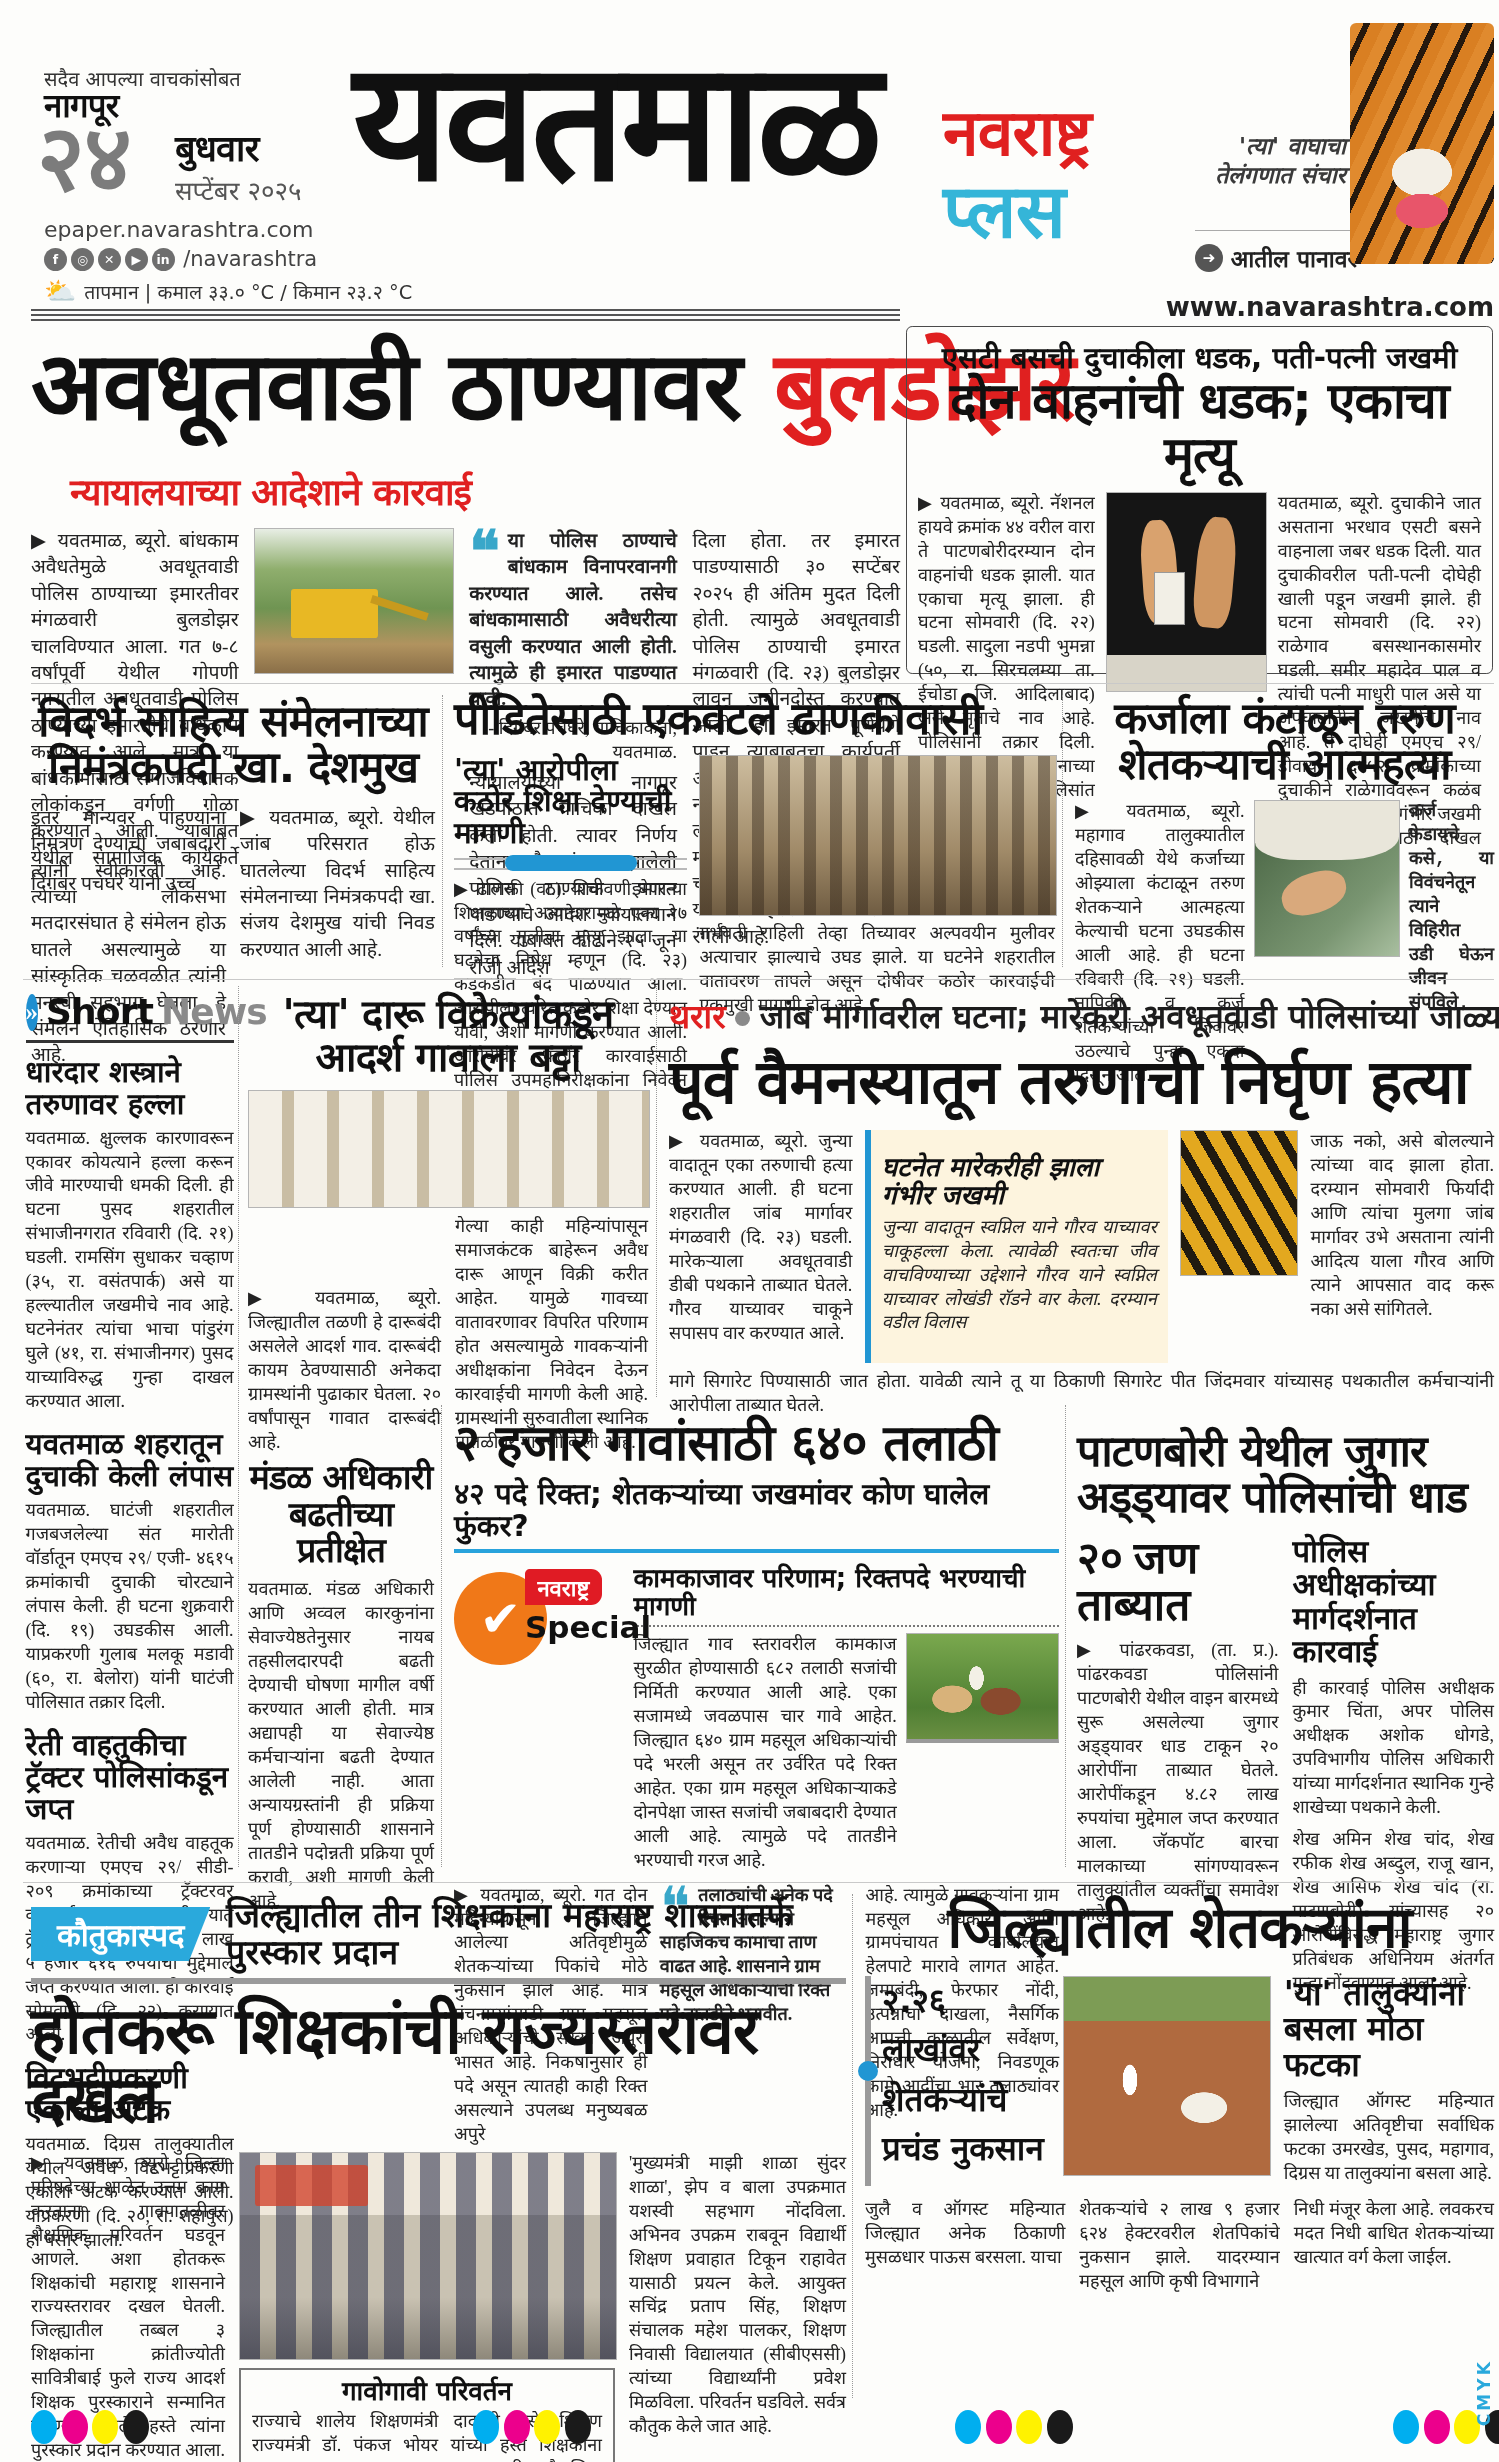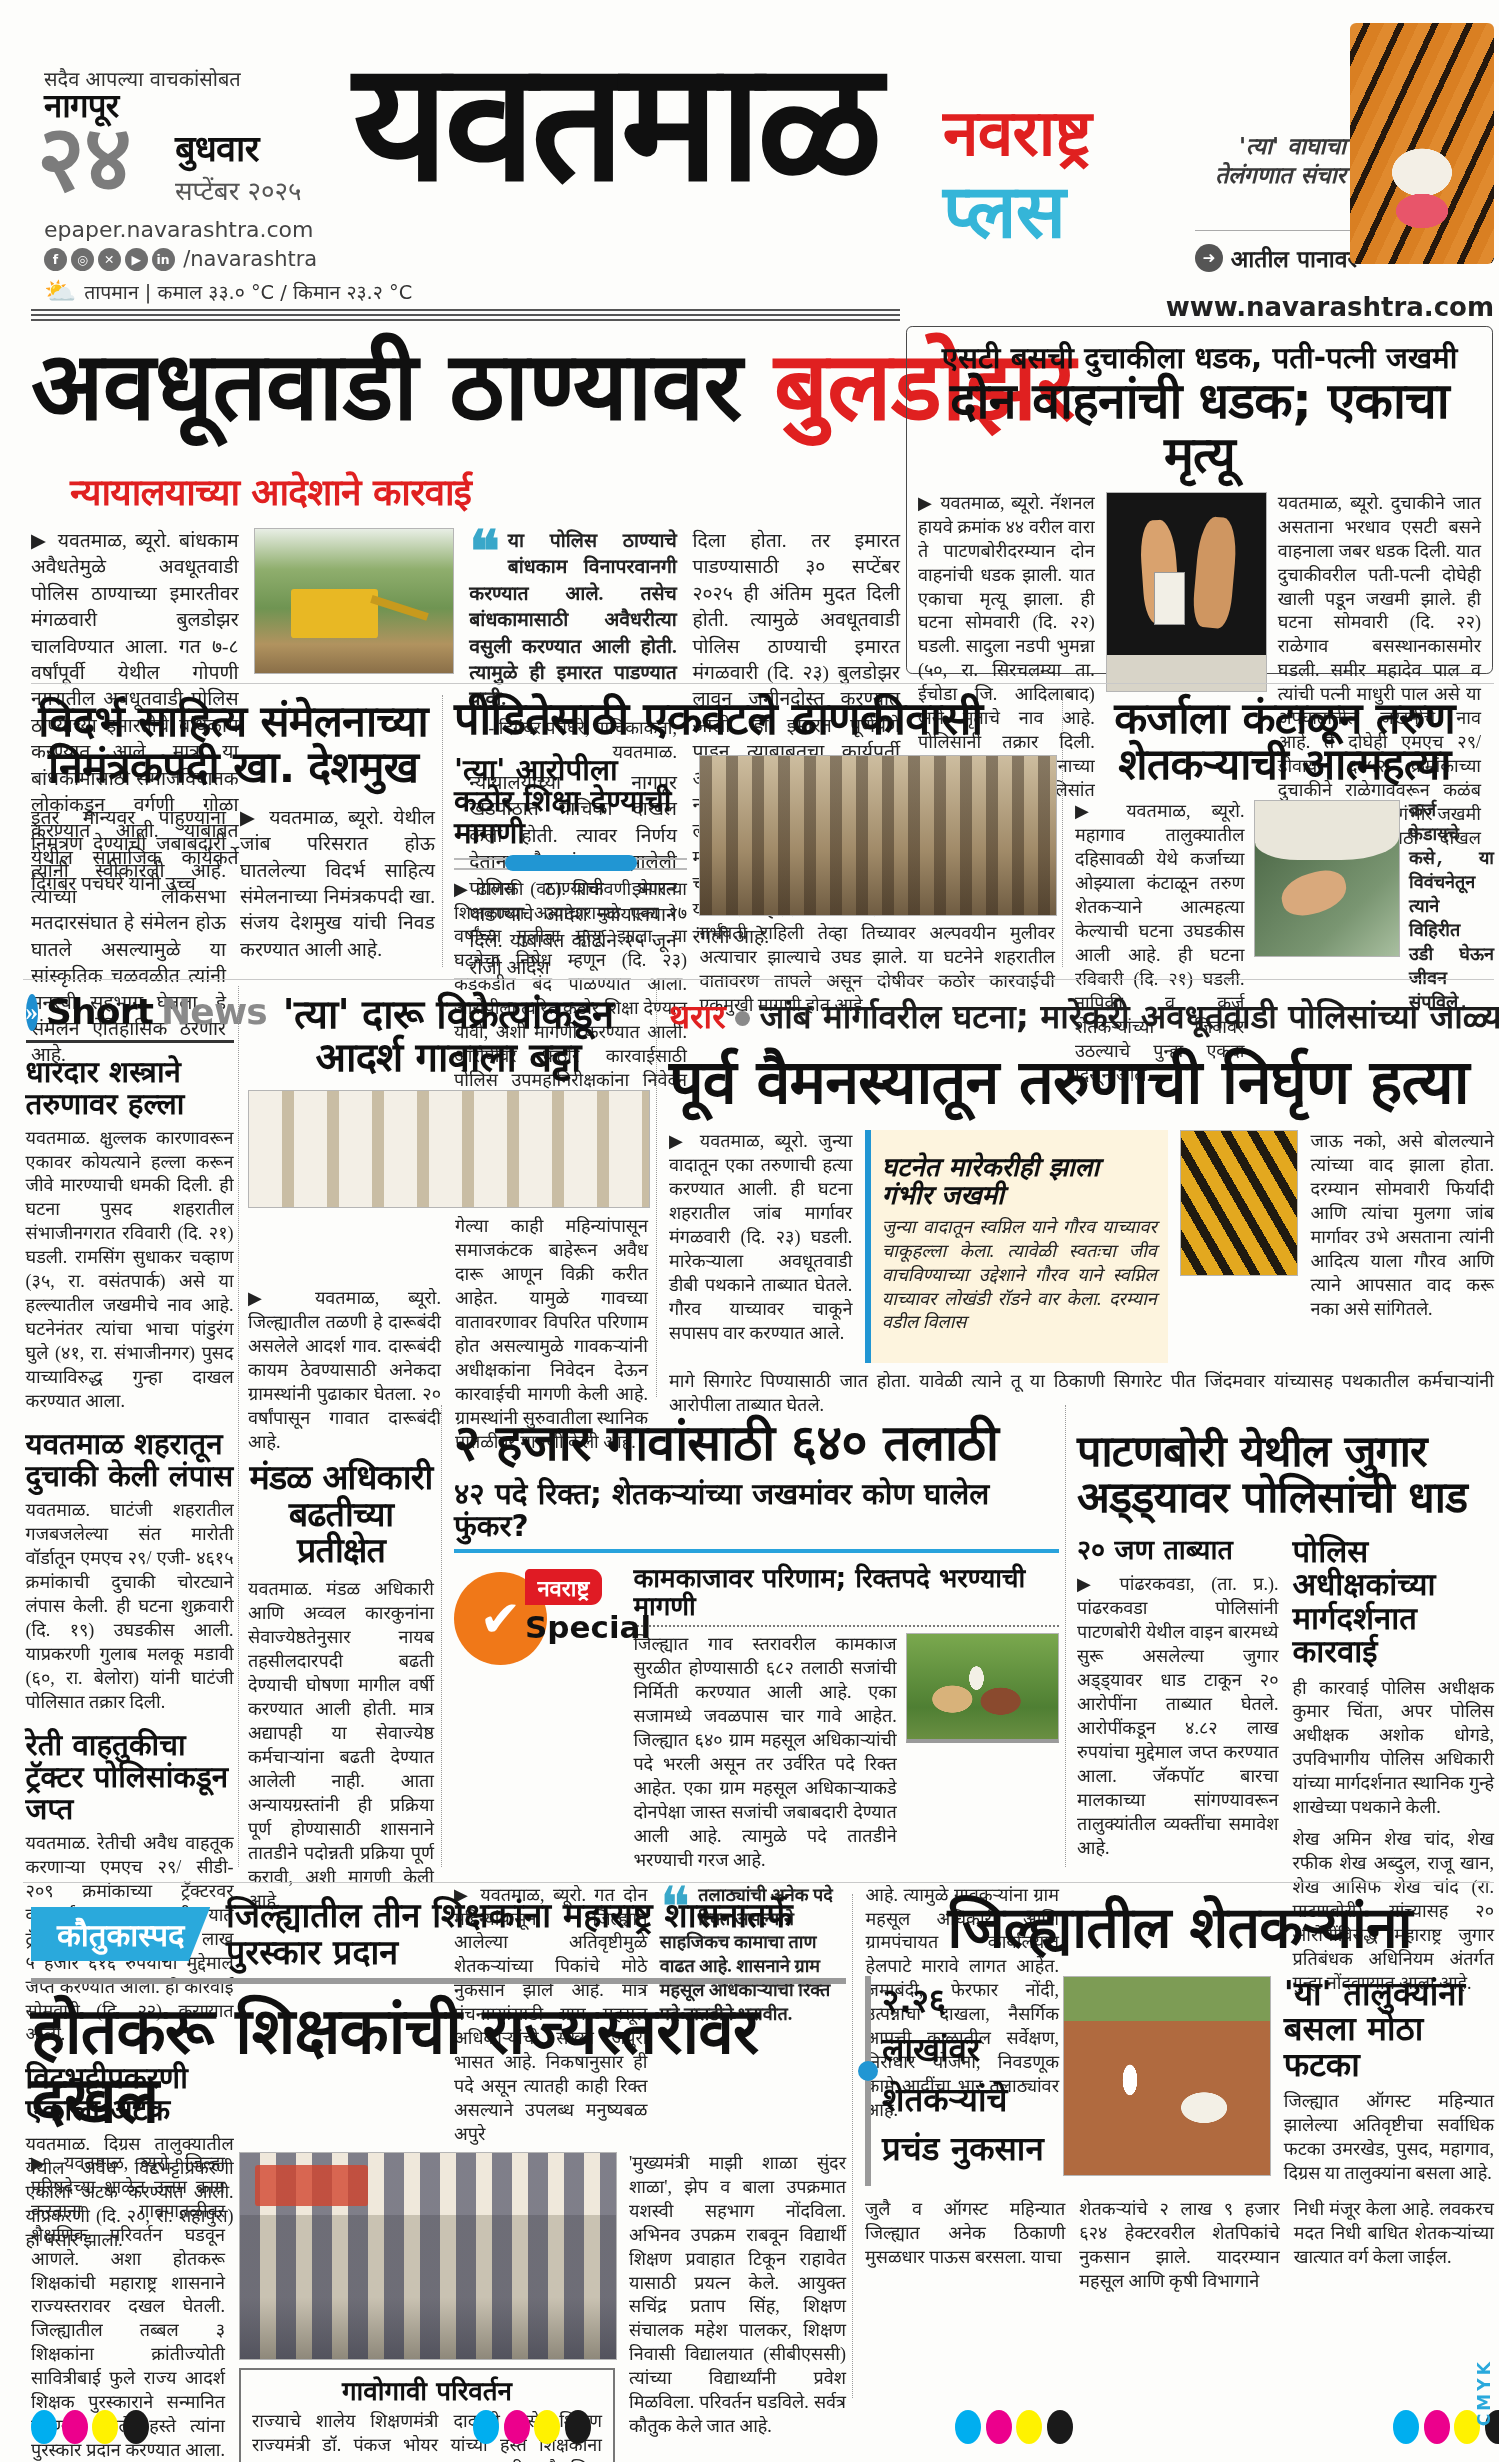--- a/index.html
+++ b/index.html
@@ -250,21 +250,21 @@
       </div>
       <div class="small-text" style="flex:1;">आहे. त्यामुळे गावकऱ्यांना ग्राम महसूल अधिकारी आणि ग्रामपंचायत कार्यालयात हेलपाटे मारावे लागत आहेत. जमाबंदी, फेरफार नोंदी, उत्पन्नाचा दाखला, नैसर्गिक आपत्ती काळातील सर्वेक्षण, निराधार योजना, निवडणूक कामे आदींचा भार तलाठ्यांवर आहे.</div>
     </div>
   </div>
   <div class="abs vsep" style="left:1065px;top:1405px;height:462px;"></div>
 
   <div class="abs" style="left:1077px;top:1428px;width:417px;">
     <div class="head" style="font-size:43px;">पाटणबोरी येथील जुगार अड्ड्यावर पोलिसांची धाड</div>
     <div style="display:flex;gap:14px;margin-top:14px;">
       <div style="flex:1;">
-        <div class="head" style="font-size:27px;letter-spacing:0;">२० जण ताब्यात</div>
+        <div class="head" style="font-size:44px;letter-spacing:0;font-family:Liberation Serif, serif;">२० जण ताब्यात</div>
         <div class="small-text" style="margin-top:9.3px;">▶ पांढरकवडा, (ता. प्र.). पांढरकवडा पोलिसांनी पाटणबोरी येथील वाइन बारमध्ये सुरू असलेल्या जुगार अड्ड्यावर धाड टाकून २० आरोपींना ताब्यात घेतले. आरोपींकडून ४.८२ लाख रुपयांचा मुद्देमाल जप्त करण्यात आला. जॅकपॉट बारचा मालकाच्या सांगण्यावरून तालुक्यांतील व्यक्तींचा समावेश आहे.</div>
       </div>
       <div style="flex:1;">
         <div class="head" style="font-size:31px;letter-spacing:0;">पोलिस अधीक्षकांच्या मार्गदर्शनात कारवाई</div>
         <div class="small-text" style="margin-top:7.8px;">ही कारवाई पोलिस अधीक्षक कुमार चिंता, अपर पोलिस अधीक्षक अशोक धोगडे, उपविभागीय पोलिस अधिकारी यांच्या मार्गदर्शनात स्थानिक गुन्हे शाखेच्या पथकाने केली.</div>
         <div class="small-text" style="margin-top:7.8px;">शेख अमिन शेख चांद, शेख रफीक शेख अब्दुल, राजू खान, शेख आसिफ शेख चांद (रा. पाटणबोरी) यांच्यासह २० आरोपींविरुद्ध महाराष्ट्र जुगार प्रतिबंधक अधिनियम अंतर्गत गुन्हा नोंदवण्यात आला आहे.</div>
       </div>
     </div>
   </div>
 

